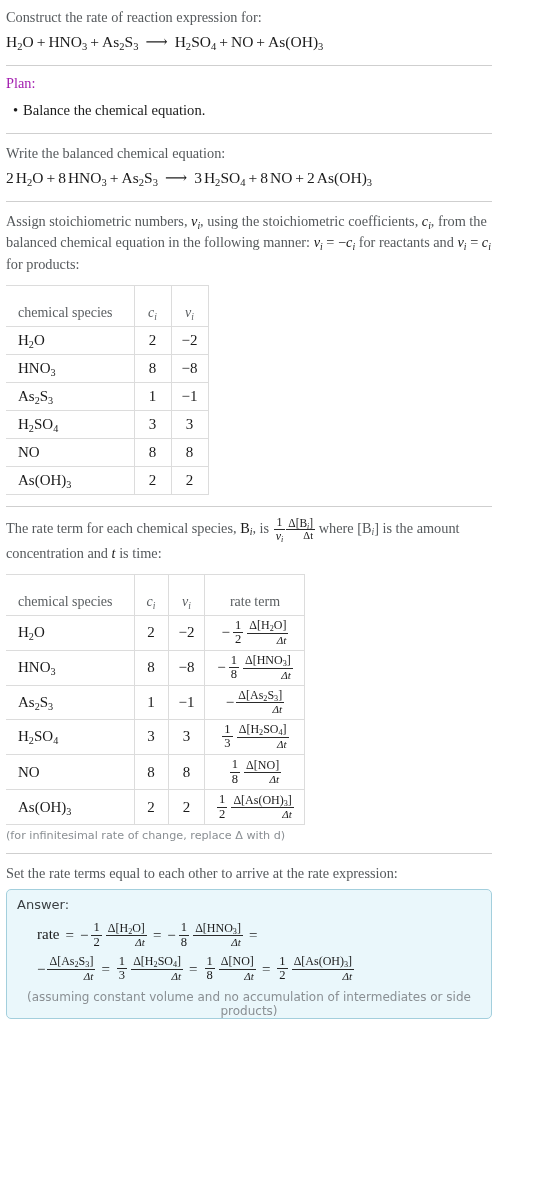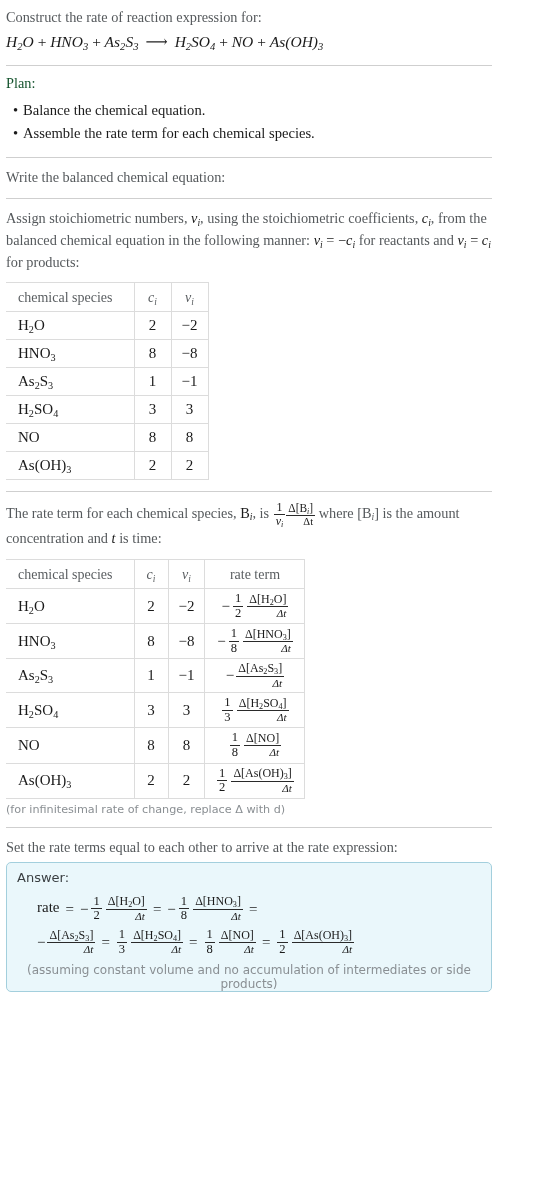--- a/index.html
+++ b/index.html
@@ -9,27 +9,27 @@
     background: #ffffff;
   }
   body {
     font-family: "Liberation Serif", "DejaVu Serif", serif;
     color: #202020;
     font-size: 14.5px;
   }
   .page { width: 498px; padding: 0 6px; }
 
   .prompt { color: #55595c; font-size: 14.3px; line-height: 1.42; margin: 7px 0 3px 0; }
-  .stmt   { color: #1a1a1a; font-size: 15.5px; line-height: 1.5; margin: 2px 0 5px 0; font-style: italic; }
+  .stmt   { color: #1a1a1a; font-size: 15.5px; line-height: 1.5; margin: 2px 0 5px 0; }
   .para   { color: #55595c; font-size: 14.3px; line-height: 1.52; margin: 6px 0 4px 0; }
   .para .lit { color: #1a1a1a; }
 
   .divider { border: 0; border-top: 1px solid #cfcfcf; margin: 11px 0 9px 0; height: 0; }
 
-  .plan-label { color: #14532d; font-size: 14.3px; margin: 7px 0 2px 0; font-family: Liberation Serif, serif; }
+  .plan-label { color: #a21caf; font-size: 14.3px; margin: 7px 0 2px 0; font-family: Liberation Serif, serif; }
   .plan-list { list-style: none; margin: 7px; padding: 0; }
   .plan-list li { color: #1a1a1a; font-size: 14.6px; line-height: 1.62; }
   .plan-list li .bullet { display: inline-block; width: 10px; }
 
   
   .f { white-space: nowrap; }
   sub { font-size: 0.68em; vertical-align: -0.28em; line-height: 0; }
   .arrow { padding: 0 7px; font-size: 1.0em; }
   .coef { margin-right: 2px; }
   .op { padding: 0 3px; }
@@ -58,21 +58,21 @@
   table.grid { border-collapse: collapse; margin: 9px 0 4px 0; }
   table.grid th, table.grid td {
     border-right: 1px solid #dcdcdc;
     border-bottom: 1px solid #dcdcdc;
     padding: 5px 10px;
     text-align: center;
     font-weight: normal;
   }
   table.grid tr:first-child th, table.grid tr:first-child td { border-top: 1px solid #dcdcdc; }
   table.grid th.species, table.grid td.species { text-align: left; padding-left: 12px; }
-  table.grid thead th { color: #5a5e61; font-size: 14px; padding-top: 7px; padding-bottom: 5px; }
+  table.grid thead th { color: #5a5e61; font-size: 14px; padding-top: 19px; padding-bottom: 5px; }
   table.grid tbody td { color: #1a1a1a; font-size: 15px; }
   table.grid td.num-cell { font-size: 15px; }
   .t1 td.species, .t1 th.species { width: 128px; }
   .t1 td.num-cell, .t1 th { min-width: 37px; }
   .t2 td.species, .t2 th.species { width: 128px; }
   .t2 .c-col { width: 34px; }
   .t2 .v-col { width: 36px; }
   .t2 .rate-col { width: 100px; }
   .t2 td.rate-cell { padding: 3px 8px; text-align: center; white-space: nowrap; }
 
@@ -113,26 +113,26 @@
 <div class="page">
 
   <div class="prompt">Construct the rate of reaction expression for:</div>
   <div class="stmt f">H<sub>2</sub>O<span class="op">+</span>HNO<sub>3</sub><span class="op">+</span>As<sub>2</sub>S<sub>3</sub><span class="arrow">⟶</span>H<sub>2</sub>SO<sub>4</sub><span class="op">+</span>NO<span class="op">+</span>As(OH)<sub>3</sub></div>
 
   <hr class="divider">
 
   <div class="plan-label">Plan:</div>
   <ul class="plan-list">
       <li><span class="bullet">•</span>Balance the chemical equation.</li>
-      <li><span class="bullet">•</span>Assemble the rate term for each chemical species.</li>
     </ul>
 
   <hr class="divider">
 
   <div class="prompt">Write the balanced chemical equation:</div>
+  <div class="stmt f"><span class="coef">2</span>H<sub>2</sub>O<span class="op">+</span><span class="coef">8</span>HNO<sub>3</sub><span class="op">+</span>As<sub>2</sub>S<sub>3</sub><span class="arrow">⟶</span><span class="coef">3</span>H<sub>2</sub>SO<sub>4</sub><span class="op">+</span><span class="coef">8</span>NO<span class="op">+</span><span class="coef">2</span>As(OH)<sub>3</sub></div>
 
   <hr class="divider">
 
   <div class="para">
     <span>Assign stoichiometric numbers, </span><span class="lit ital">ν</span><sub class="lit ital">i</sub><span>, using the stoichiometric coefficients, </span><span class="lit ital">c</span><sub class="lit ital">i</sub><span>, from the balanced chemical equation in the following manner: </span><span class="lit"><span class="ital">ν</span><sub class="ital">i</sub> = −<span class="ital">c</span><sub class="ital">i</sub></span><span> for reactants and </span><span class="lit"><span class="ital">ν</span><sub class="ital">i</sub> = <span class="ital">c</span><sub class="ital">i</sub></span><span> for products:</span>
   </div>
 
   <table class="grid t1">
     <thead>
       <tr>

